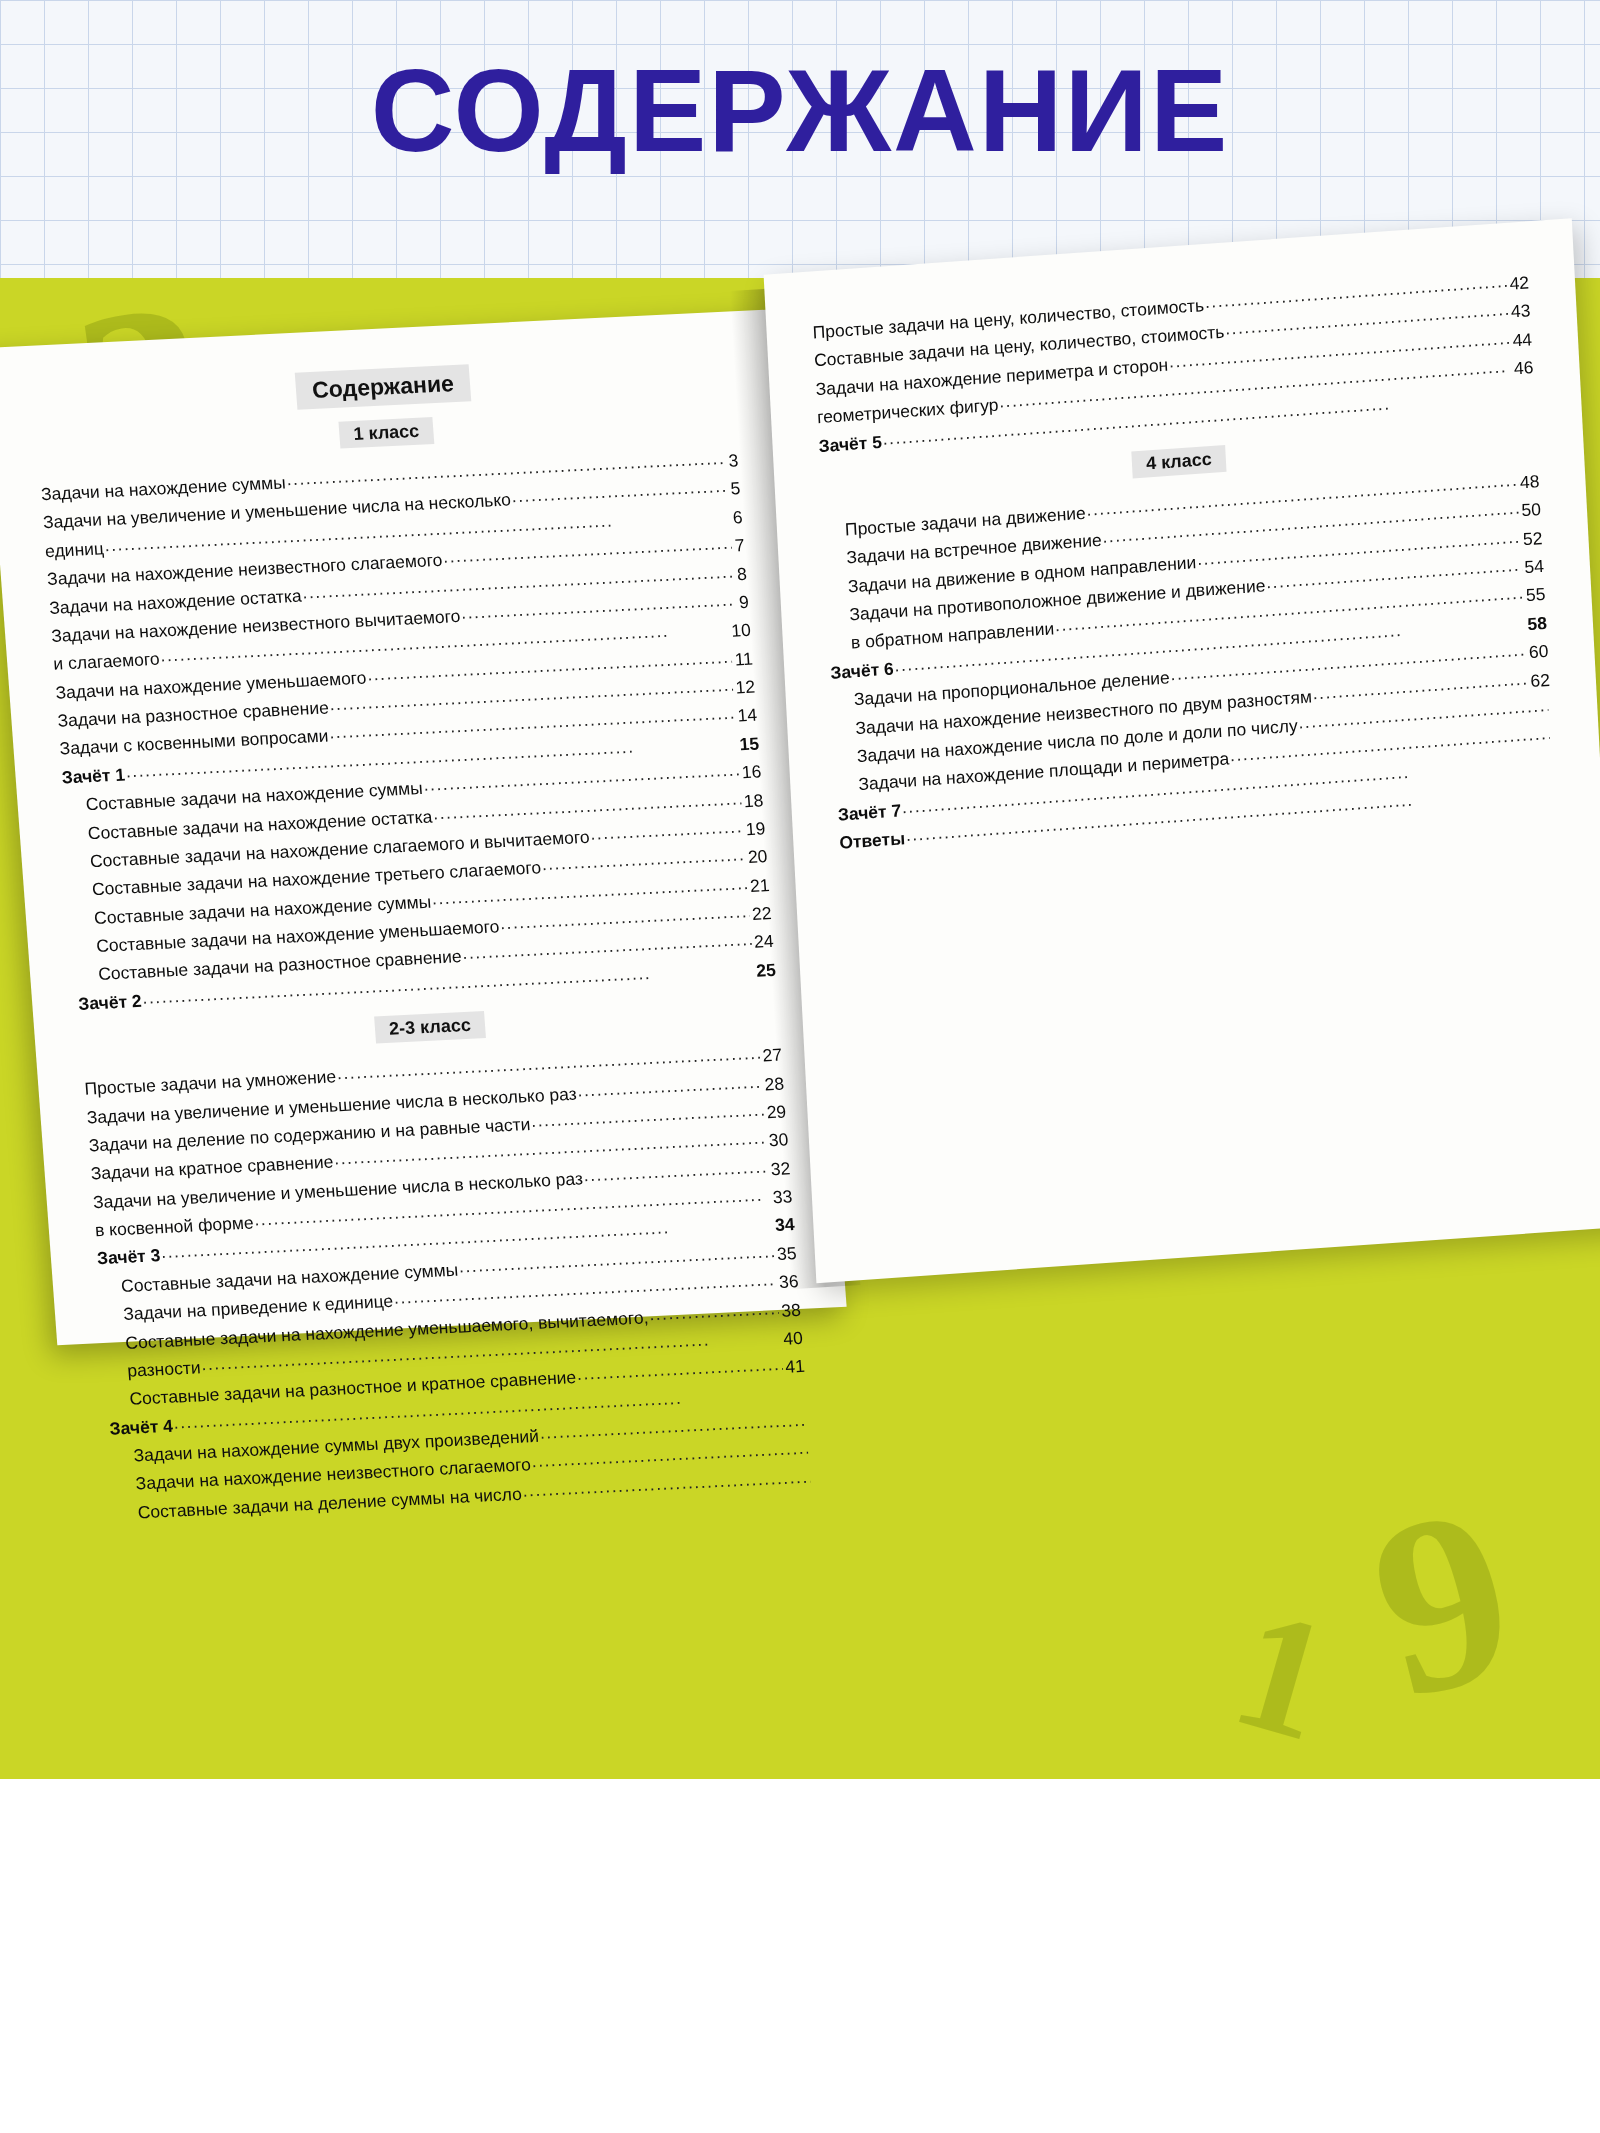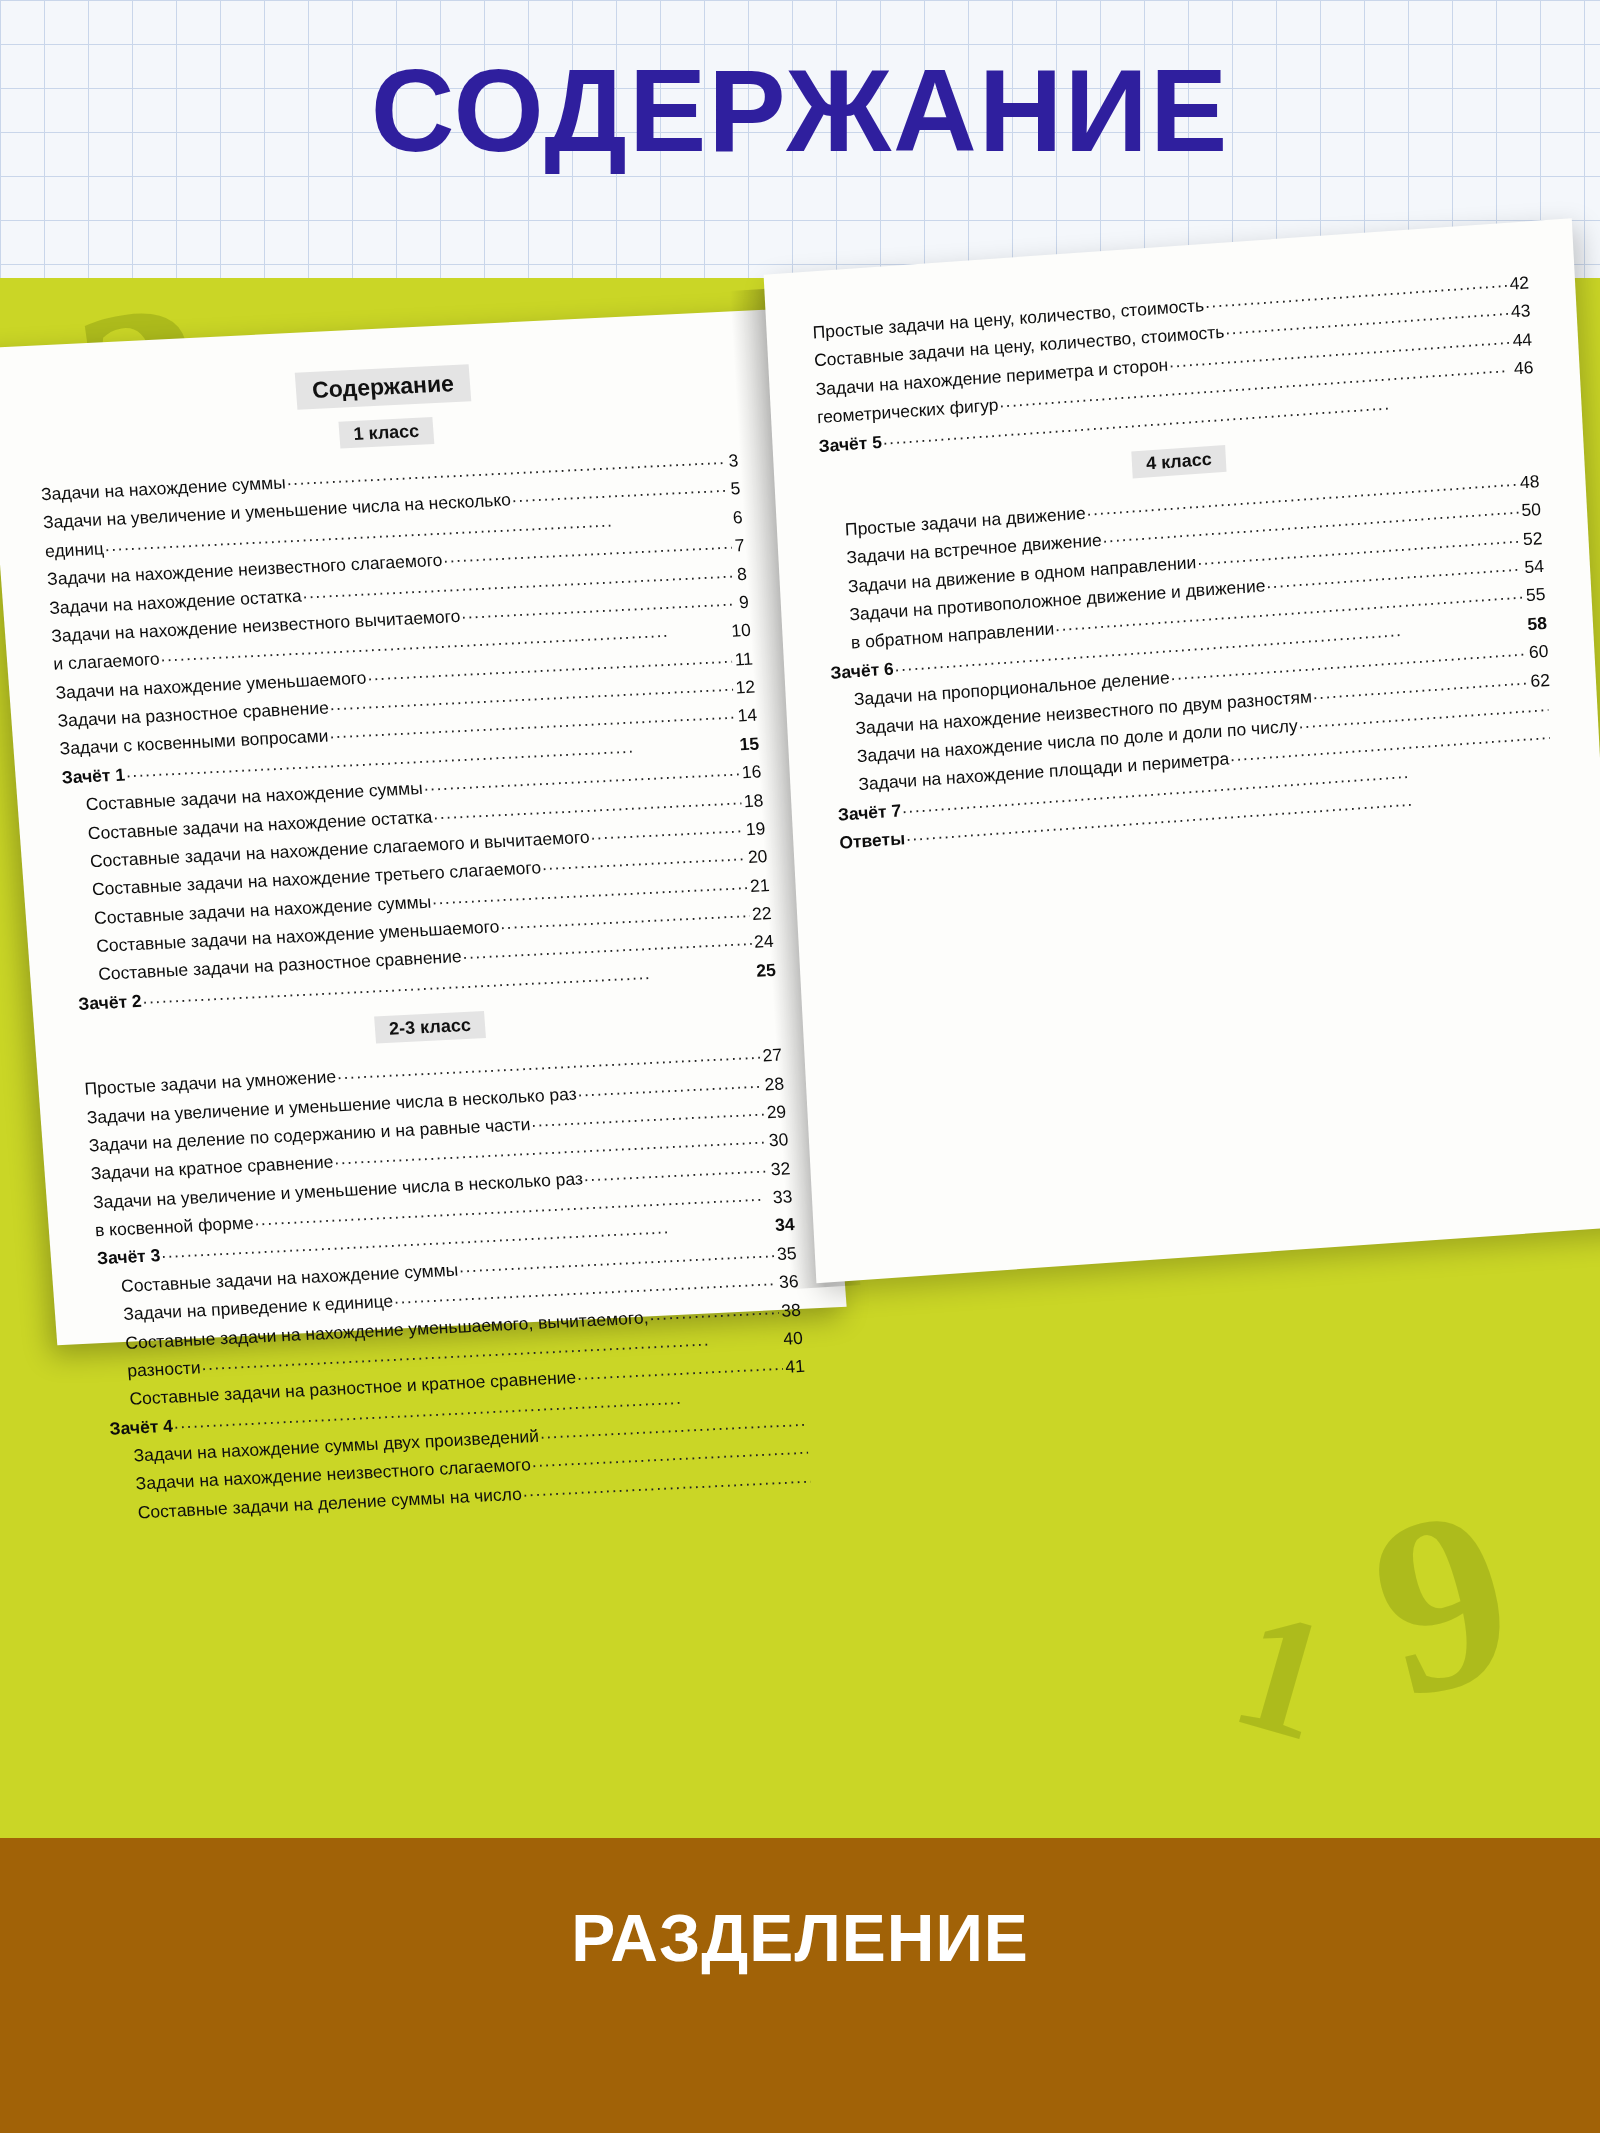--- a/index.html
+++ b/index.html
@@ -4,21 +4,21 @@
 <style>
   * { box-sizing: border-box; margin: 0; padding: 0; }
   html, body {
     width: 1600px; height: 2133px;
     font-family: "Liberation Sans", sans-serif;
     background: #ffffff;
     overflow: hidden;
   }
   .page {
     position: relative;
-    width: 1600px; height: 2133px;
+    width: 1600px; height: 1779px;
     overflow: hidden;
   }
 
   
   .top-banner {
     position: absolute; left: 0; top: 0;
     width: 1600px; height: 278px;
     background:
       repeating-linear-gradient(to right, #c9d6ea 0 1.5px, transparent 1.5px 44px),
       repeating-linear-gradient(to bottom, #c9d6ea 0 1.5px, transparent 1.5px 44px),

